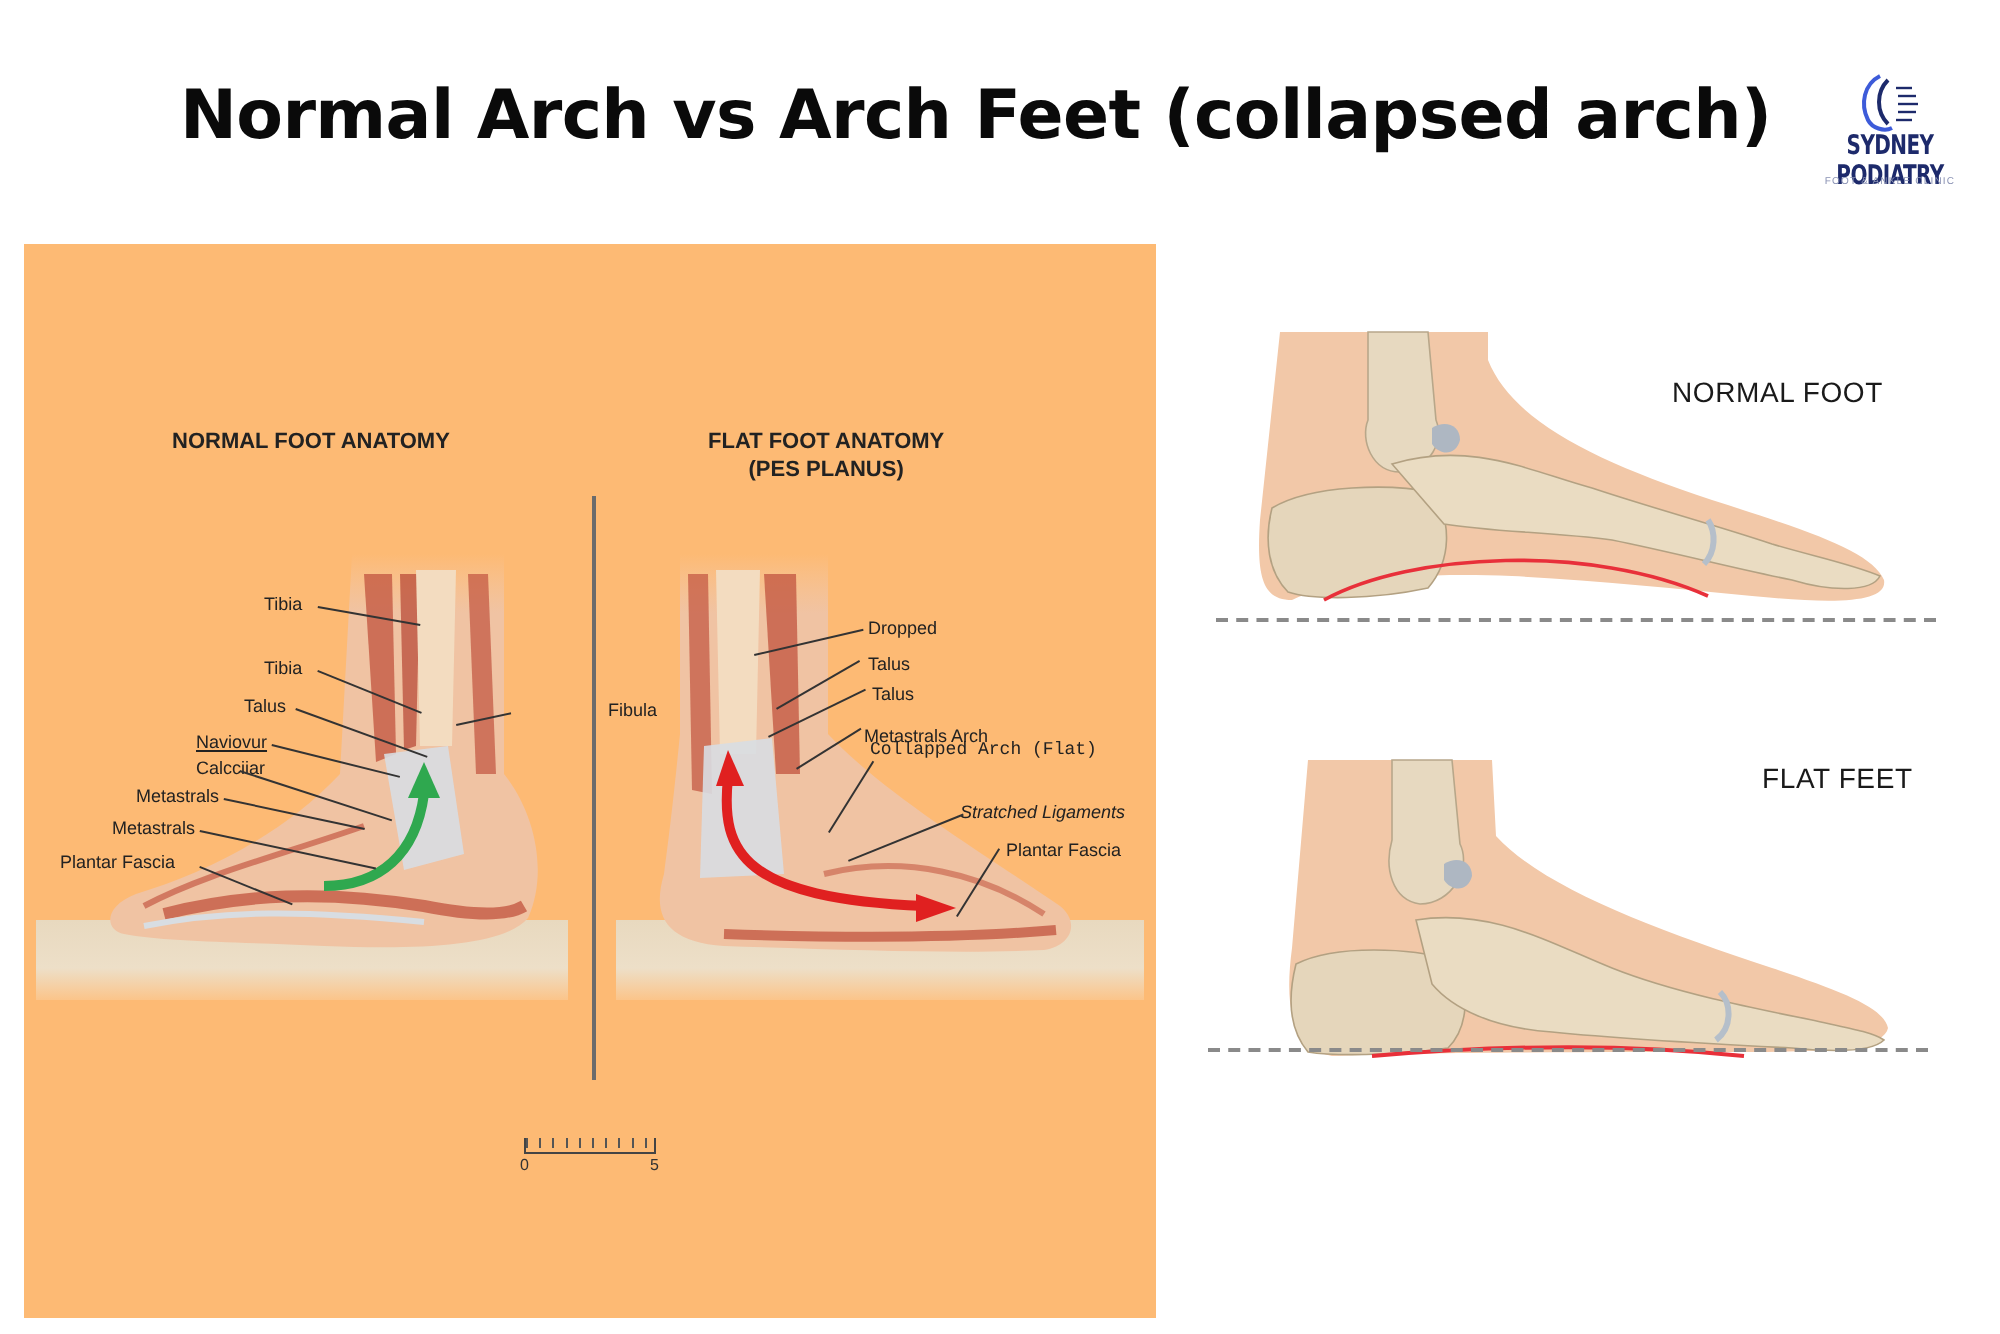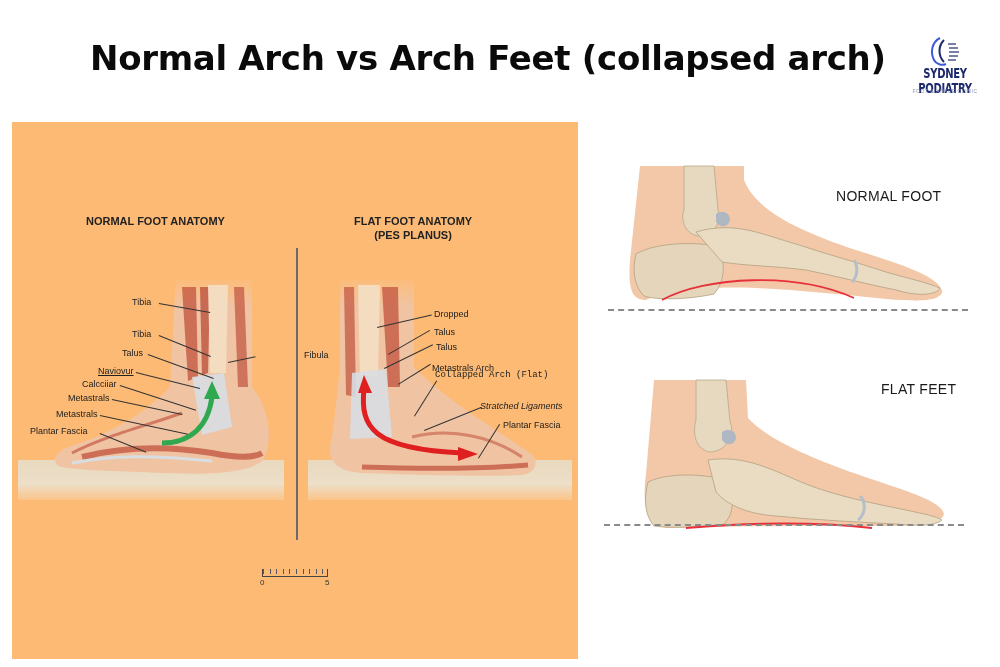--- a/index.html
+++ b/index.html
@@ -114,21 +114,21 @@
   </svg>
 
   <div class="label" style="left:120px;top:175px;">Tibia</div>
   <div class="leader" style="left:147px;top:181px;width:52px;transform:rotate(10deg);"></div>
   <div class="label" style="left:120px;top:207px;">Tibia</div>
   <div class="leader" style="left:147px;top:213px;width:56px;transform:rotate(22deg);"></div>
   <div class="label" style="left:110px;top:226px;">Talus</div>
   <div class="leader" style="left:136px;top:232px;width:70px;transform:rotate(20deg);"></div>
   <div class="label" style="left:86px;top:244px;text-decoration:underline;">Naviovur</div>
   <div class="leader" style="left:124px;top:250px;width:66px;transform:rotate(14deg);"></div>
-  <div class="label" style="left:70px;top:257px;">Calcciiar</div>
+  <div class="label" style="left:86px;top:257px;">Calcciiar</div>
   <div class="leader" style="left:108px;top:263px;width:80px;transform:rotate(18deg);"></div>
   <div class="label" style="left:56px;top:271px;">Metastrals</div>
   <div class="leader" style="left:100px;top:277px;width:72px;transform:rotate(12deg);"></div>
   <div class="label" style="left:44px;top:287px;">Metastrals</div>
   <div class="leader" style="left:88px;top:293px;width:90px;transform:rotate(12deg);"></div>
   <div class="label" style="left:18px;top:304px;">Plantar Fascia</div>
   <div class="leader" style="left:88px;top:311px;width:50px;transform:rotate(22deg);"></div>
   <div class="label" style="left:244px;top:228px;margin-left:48px;">Fibula</div>
   <div class="leader" style="left:216px;top:240px;width:28px;transform:rotate(-12deg);"></div>
 

